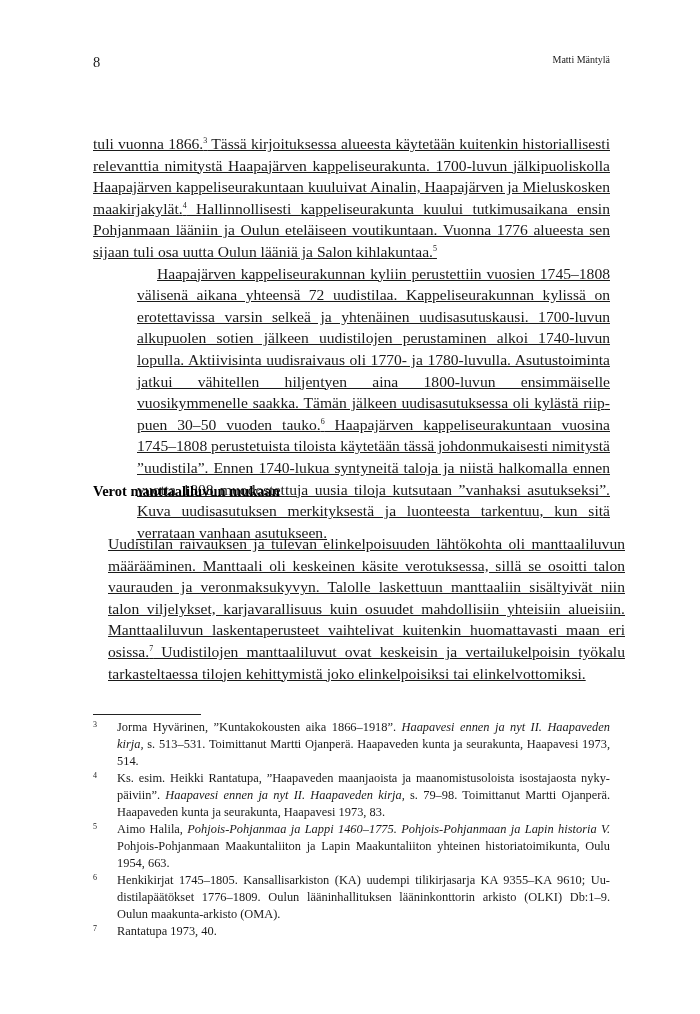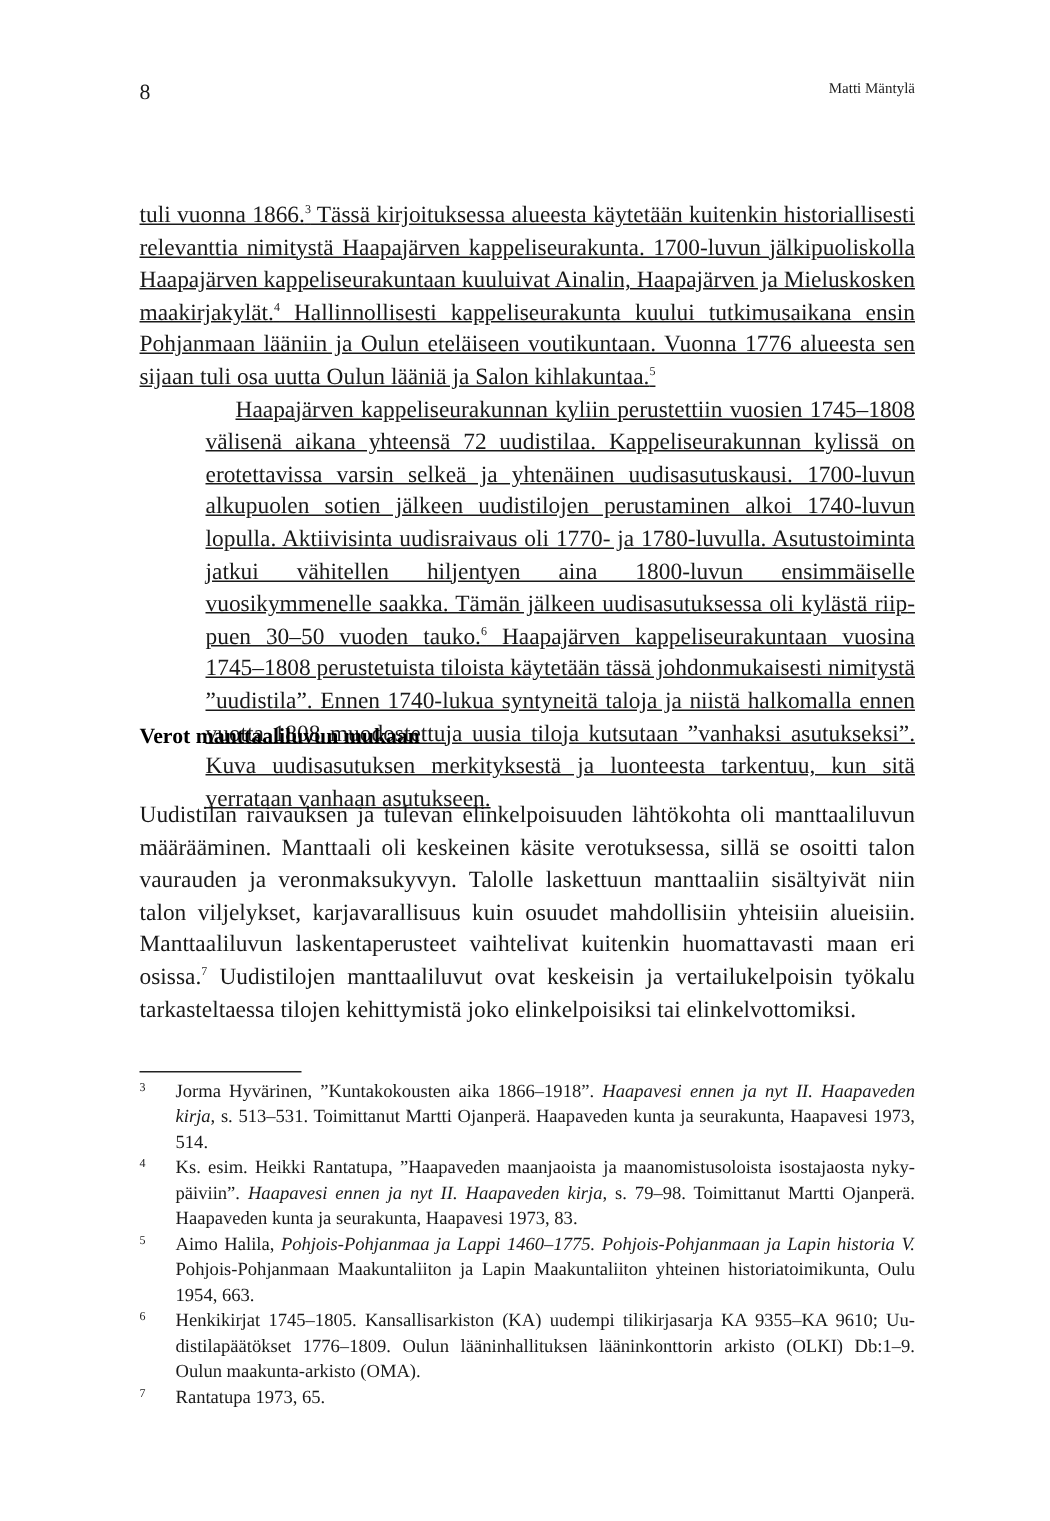--- a/index.html
+++ b/index.html
@@ -15,21 +15,21 @@
   .body-text { position: absolute; left: 93px; top: 133px; width: 517px; text-decoration: underline; }
   .para { margin: 0; font-size: 15.6px; line-height: 21.6px; text-align: justify;
           text-align-last: left; hyphens: manual; }
   .para.indent { text-indent: 20px; margin-left: 44px; }
   sup { font-size: 8px; line-height: 0; vertical-align: 6px; }
 
   .section-heading { position: absolute; left: 93px; top: 481px; width: 517px; margin: 0;
                      font-family: Liberation Serif, serif;
                      font-weight: bold; font-size: 14.5px; line-height: 20px; color: #000000; }
 
-  .body-text-2 { position: absolute; left: 93px; top: 533px; width: 517px; }
+  .body-text-2 { position: absolute; left: 108px; top: 533px; width: 517px; text-decoration: underline; }
 
   .footnote-rule { position: absolute; left: 93px; top: 714px; width: 108px; height: 0;
                    border-top: 1px solid #222; }
   .footnotes { position: absolute; left: 93px; top: 719px; width: 517px; }
   .footnote { position: relative; padding-left: 24px; font-size: 12.4px; line-height: 17px;
               text-align: justify; text-align-last: left; margin: 0 0 0 0; }
   .fn-num { position: absolute; left: 0; top: -3px; font-size: 8px; }
   .fn-text i { font-style: italic; }
 </style>
 </head>
@@ -67,17 +67,17 @@
     <div class="footnote">
       <span class="fn-num">5</span>
       <span class="fn-text">Aimo Halila, <i>Pohjois-Pohjanmaa ja Lappi 1460–1775.  Pohjois-Pohjanmaan ja Lapin historia V.</i> Pohjois-Pohjanmaan Maakuntaliiton ja Lapin Maakuntaliiton yhteinen historiatoimikunta, Oulu 1954, 663.</span>
     </div>
     <div class="footnote">
       <span class="fn-num">6</span>
       <span class="fn-text">Henkikirjat 1745–1805. Kansallisarkiston (KA) uudempi tilikirjasarja KA 9355–KA 9610; Uu­distilapäätökset 1776–1809. Oulun lääninhallituksen lääninkonttorin arkisto (OLKI) Db:1–9. Oulun maakunta-arkisto (OMA).</span>
     </div>
     <div class="footnote">
       <span class="fn-num">7</span>
-      <span class="fn-text">Rantatupa 1973, 65.</span>
+      <span class="fn-text">Rantatupa 1973, 40.</span>
     </div>
   </div>
 
 </div>
 
 </body></html>

